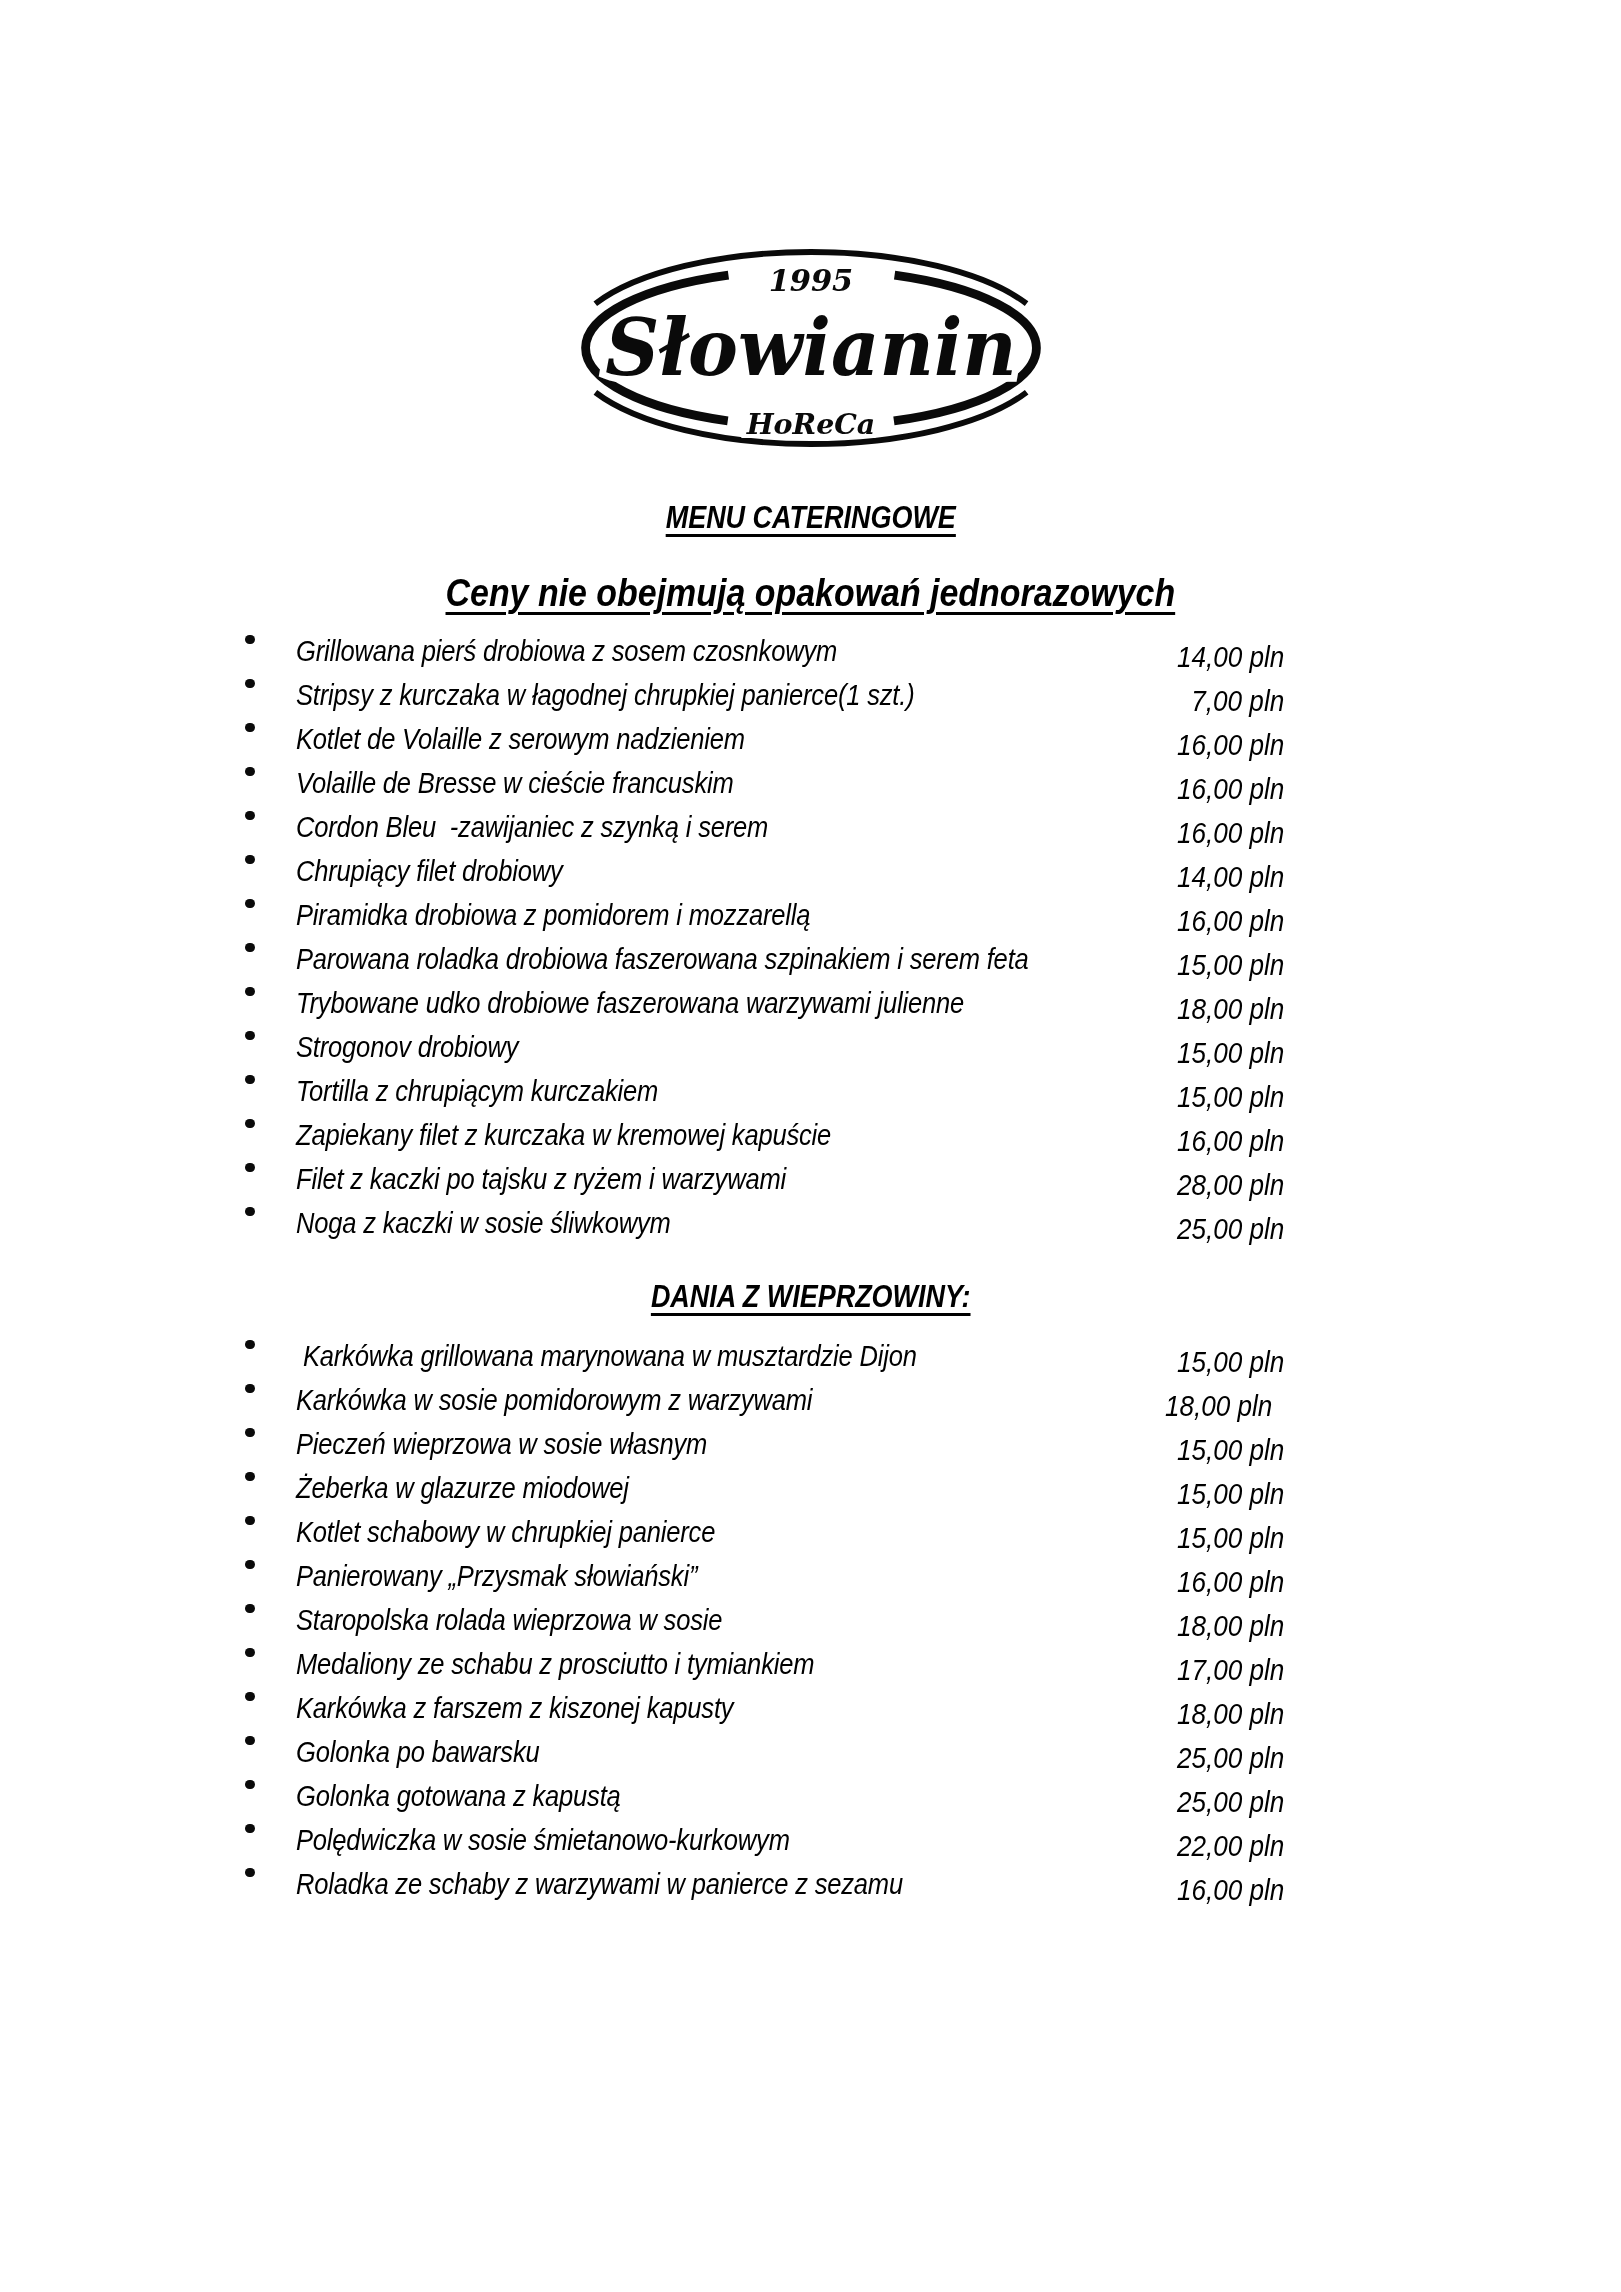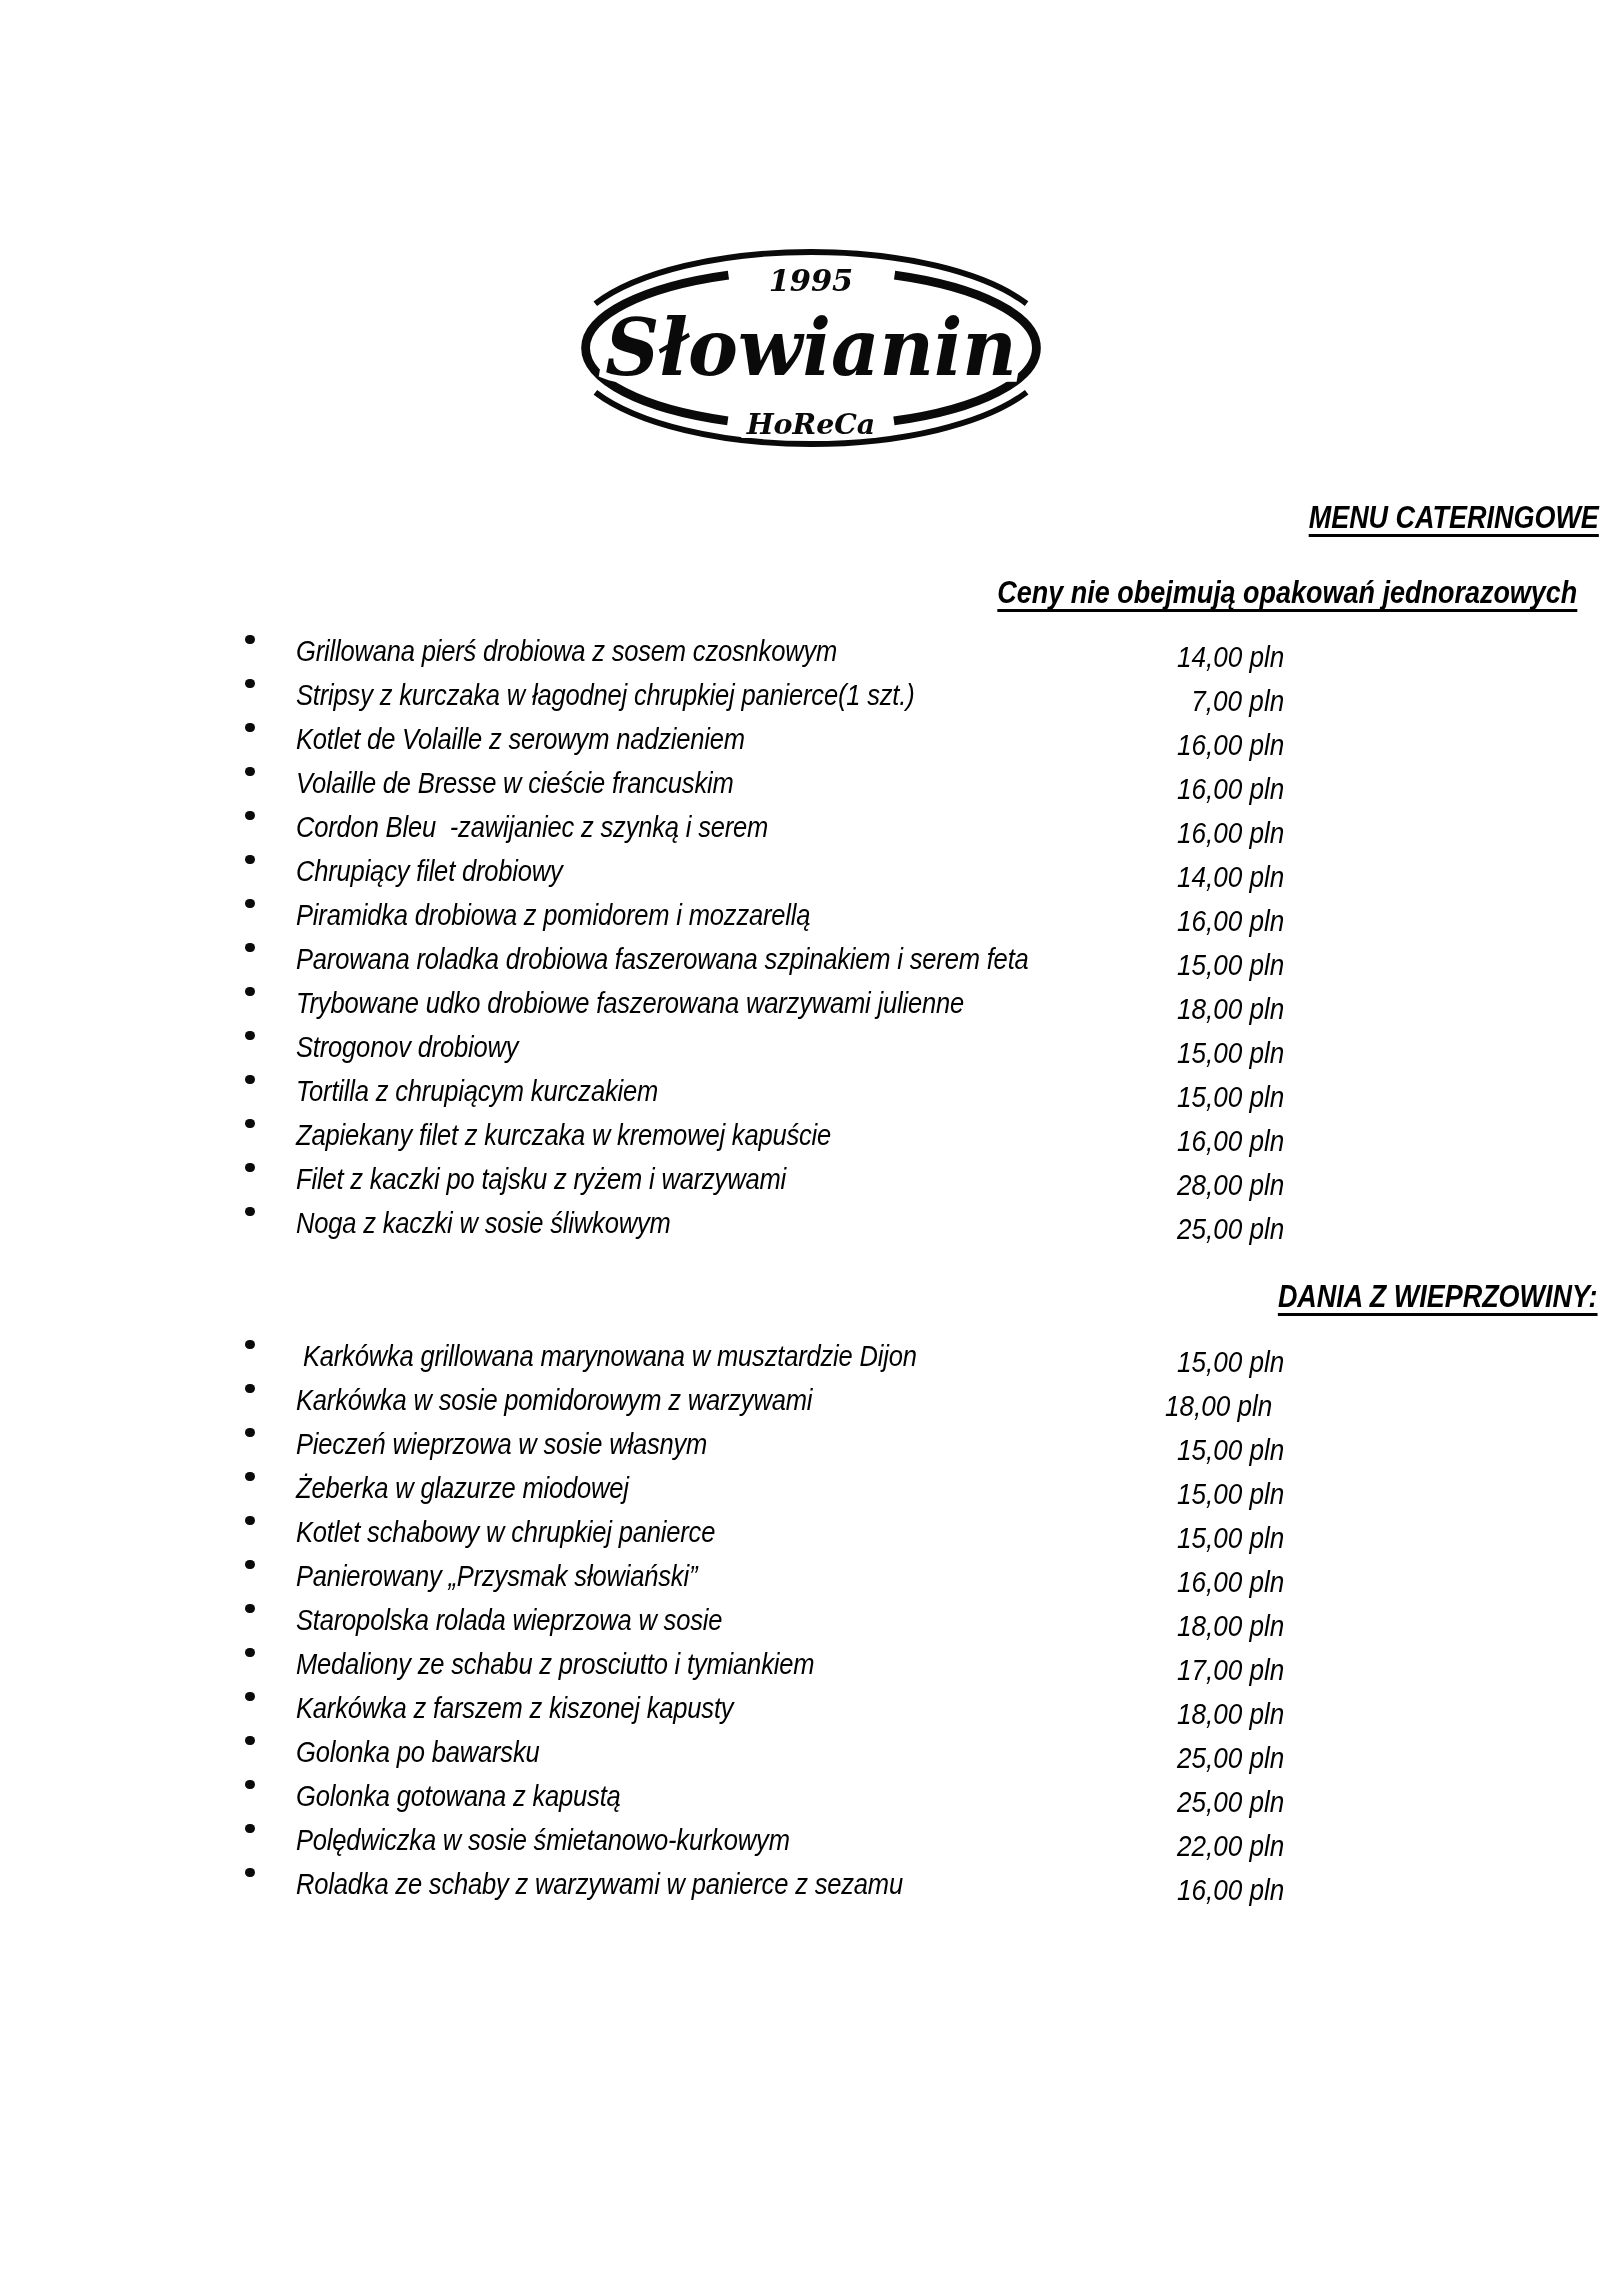--- a/index.html
+++ b/index.html
@@ -35,27 +35,27 @@
     font-family: "DejaVu Serif", serif;
     font-style: italic;
     text-anchor: middle;
   }
   .logo-year   { font-size: 31px; font-weight: bold; stroke-width: 8px; }
   .logo-brand  { font-size: 80px; font-weight: bold; stroke-width: 14px; }
   .logo-sub    { font-size: 29px; font-weight: bold; stroke-width: 8px; }
 
   
   .page-title, .page-note, .section-heading {
-    text-align: right;
+    text-align: center;
     font-weight: bold;
     font-style: italic;
     margin: 0;
   }
   .page-title   { margin-top: 43px; font-size: 31px; line-height: 37px; }
-  .page-note    { margin-top: 38px; font-size: 31px; line-height: 37px; }
+  .page-note    { margin-top: 38px; font-size: 39px; line-height: 37px; }
   .section-heading { margin-top: 26.5px; font-size: 31px; line-height: 39px; }
 
   .condense {
     display: inline-block;
     transform: scaleX(0.87);
     transform-origin: 50% 50%;
   }
   .underline {
     text-decoration: underline;
     text-decoration-thickness: 2.9px;

